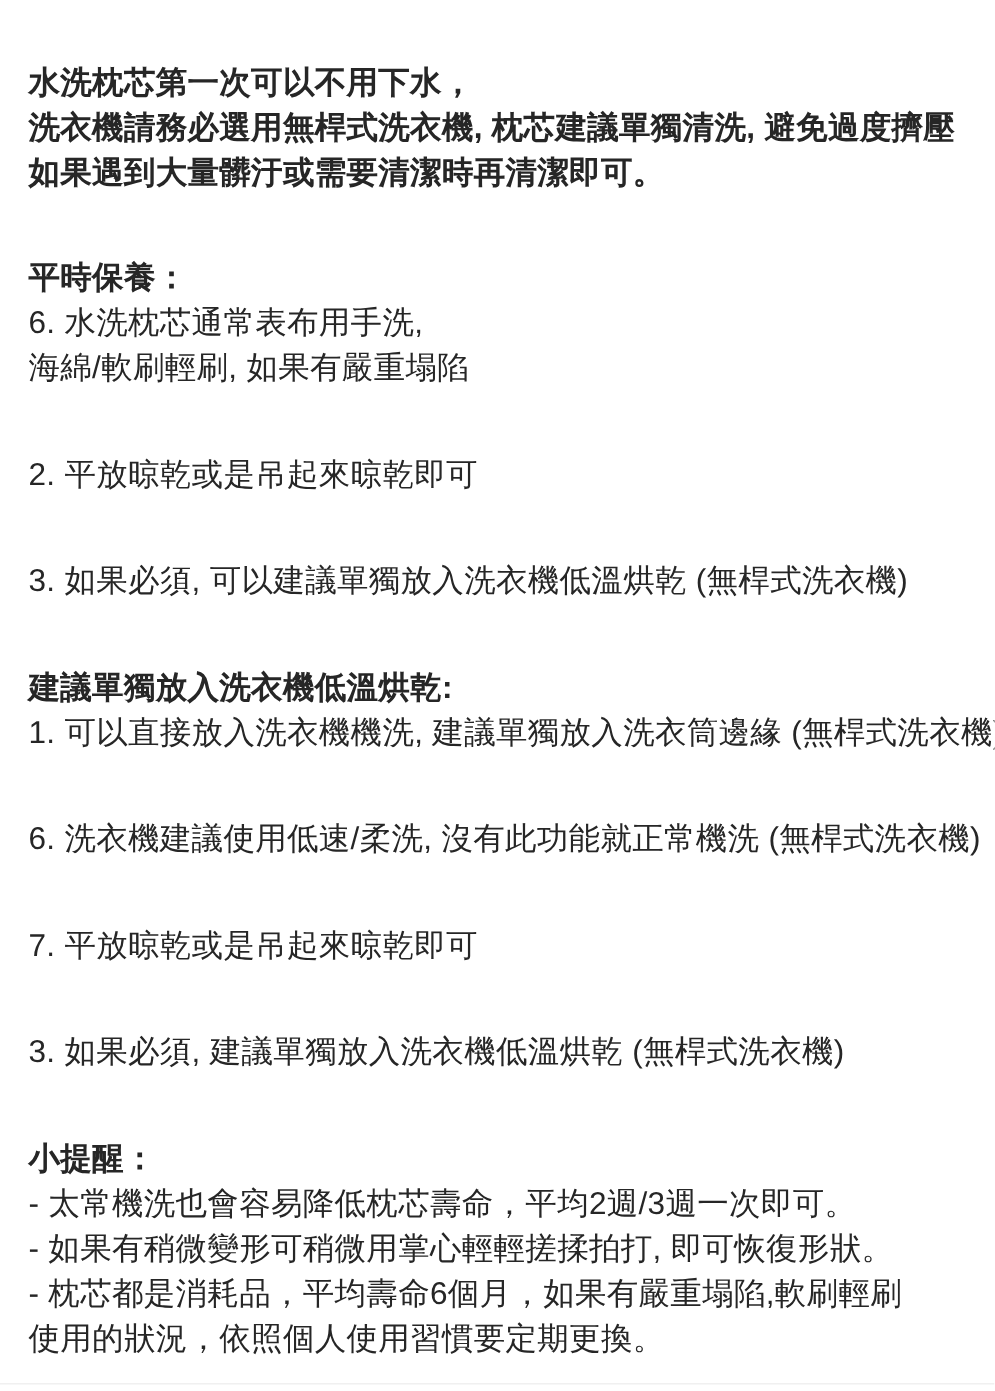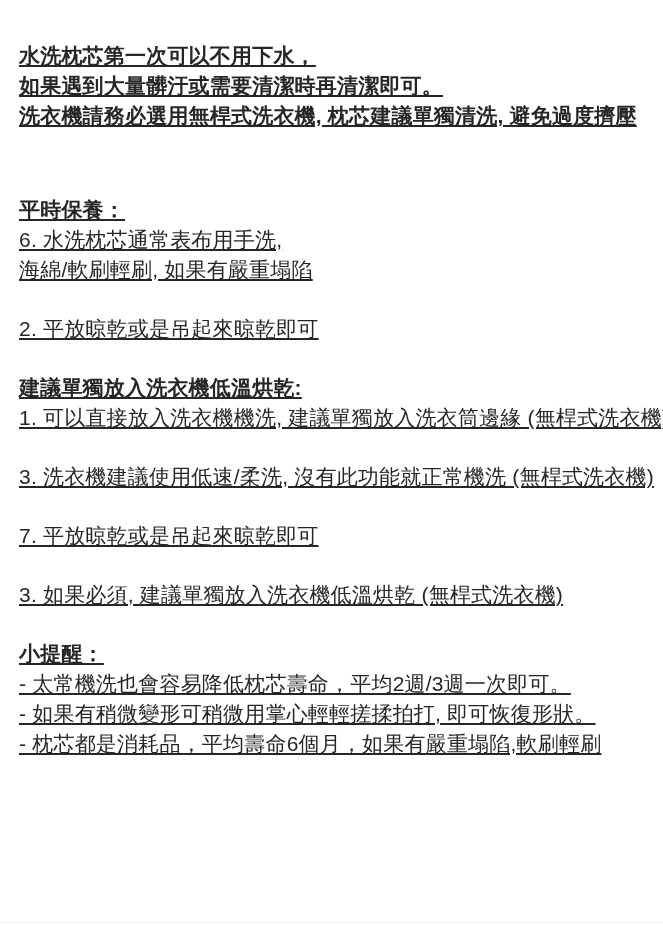--- a/index.html
+++ b/index.html
@@ -10,87 +10,90 @@
     width: 663px;
     height: 927px;
     background: #ffffff;
     overflow: hidden;
     position: relative;
     font-family: "Liberation Sans", sans-serif;
     color: #262626;
   }
   .page {
     padding: 41px 16px 0 19px;
-    text-decoration: underline;
   }
   .line {
     font-size: 21px;
     line-height: 30px;
     white-space: nowrap;
     letter-spacing: 0.2px;
   }
   .bold, .heading {
     font-weight: 600;
   }
   .block + .block {
-    margin-top: 29px;
+    margin-top: 41px;
   }
   .block.gap-lg {
-    margin-top: 64px;
+    margin-top: 40px;
   }
   .bottom-divider {
     position: absolute;
     left: 0;
     right: 0;
     top: 922px;
     height: 1px;
     background: #f0f0f0;
   }
 </style>
 </head>
 <body style="background: rgb(255, 255, 255); color: rgb(38, 38, 38);">
 
 <div class="page">
 
   <section class="block">
     <div class="line bold">水洗枕芯第一次可以不用下水，</div>
+    <div class="line bold">洗衣機請務必選用無桿式洗衣機, 枕芯建議單獨清洗, 避免過度擠壓</div>
     <div class="line bold">如果遇到大量髒汙或需要清潔時再清潔即可。</div>
-    <div class="line bold">洗衣機請務必選用無桿式洗衣機, 枕芯建議單獨清洗, 避免過度擠壓</div>
   </section>
 
   <section class="block gap-lg">
     <div class="line heading">平時保養：</div>
     <div class="line">6. 水洗枕芯通常表布用手洗,</div>
     <div class="line">海綿/軟刷輕刷, 如果有嚴重塌陷</div>
   </section>
 
   <section class="block">
     <div class="line">2. 平放晾乾或是吊起來晾乾即可</div>
   </section>
 
+  <section class="block">
+    <div class="line">3. 如果必須, 可以建議單獨放入洗衣機低溫烘乾 (無桿式洗衣機)</div>
+  </section>
 
   <section class="block">
     <div class="line heading">建議單獨放入洗衣機低溫烘乾:</div>
     <div class="line">1. 可以直接放入洗衣機機洗, 建議單獨放入洗衣筒邊緣 (無桿式洗衣機)</div>
   </section>
 
   <section class="block">
-    <div class="line">3. 洗衣機建議使用低速/柔洗, 沒有此功能就正常機洗 (無桿式洗衣機)</div>
+    <div class="line">6. 洗衣機建議使用低速/柔洗, 沒有此功能就正常機洗 (無桿式洗衣機)</div>
   </section>
 
   <section class="block">
     <div class="line">7. 平放晾乾或是吊起來晾乾即可</div>
   </section>
 
   <section class="block">
     <div class="line">3. 如果必須, 建議單獨放入洗衣機低溫烘乾 (無桿式洗衣機)</div>
   </section>
 
   <section class="block">
     <div class="line heading">小提醒：</div>
     <div class="line">- 太常機洗也會容易降低枕芯壽命，平均2週/3週一次即可。</div>
     <div class="line">- 如果有稍微變形可稍微用掌心輕輕搓揉拍打, 即可恢復形狀。</div>
     <div class="line">- 枕芯都是消耗品，平均壽命6個月，如果有嚴重塌陷,軟刷輕刷</div>
+    <div class="line">使用的狀況，依照個人使用習慣要定期更換。</div>
   </section>
 
 </div>
 
 <div class="bottom-divider"></div>
 
 </body></html>

